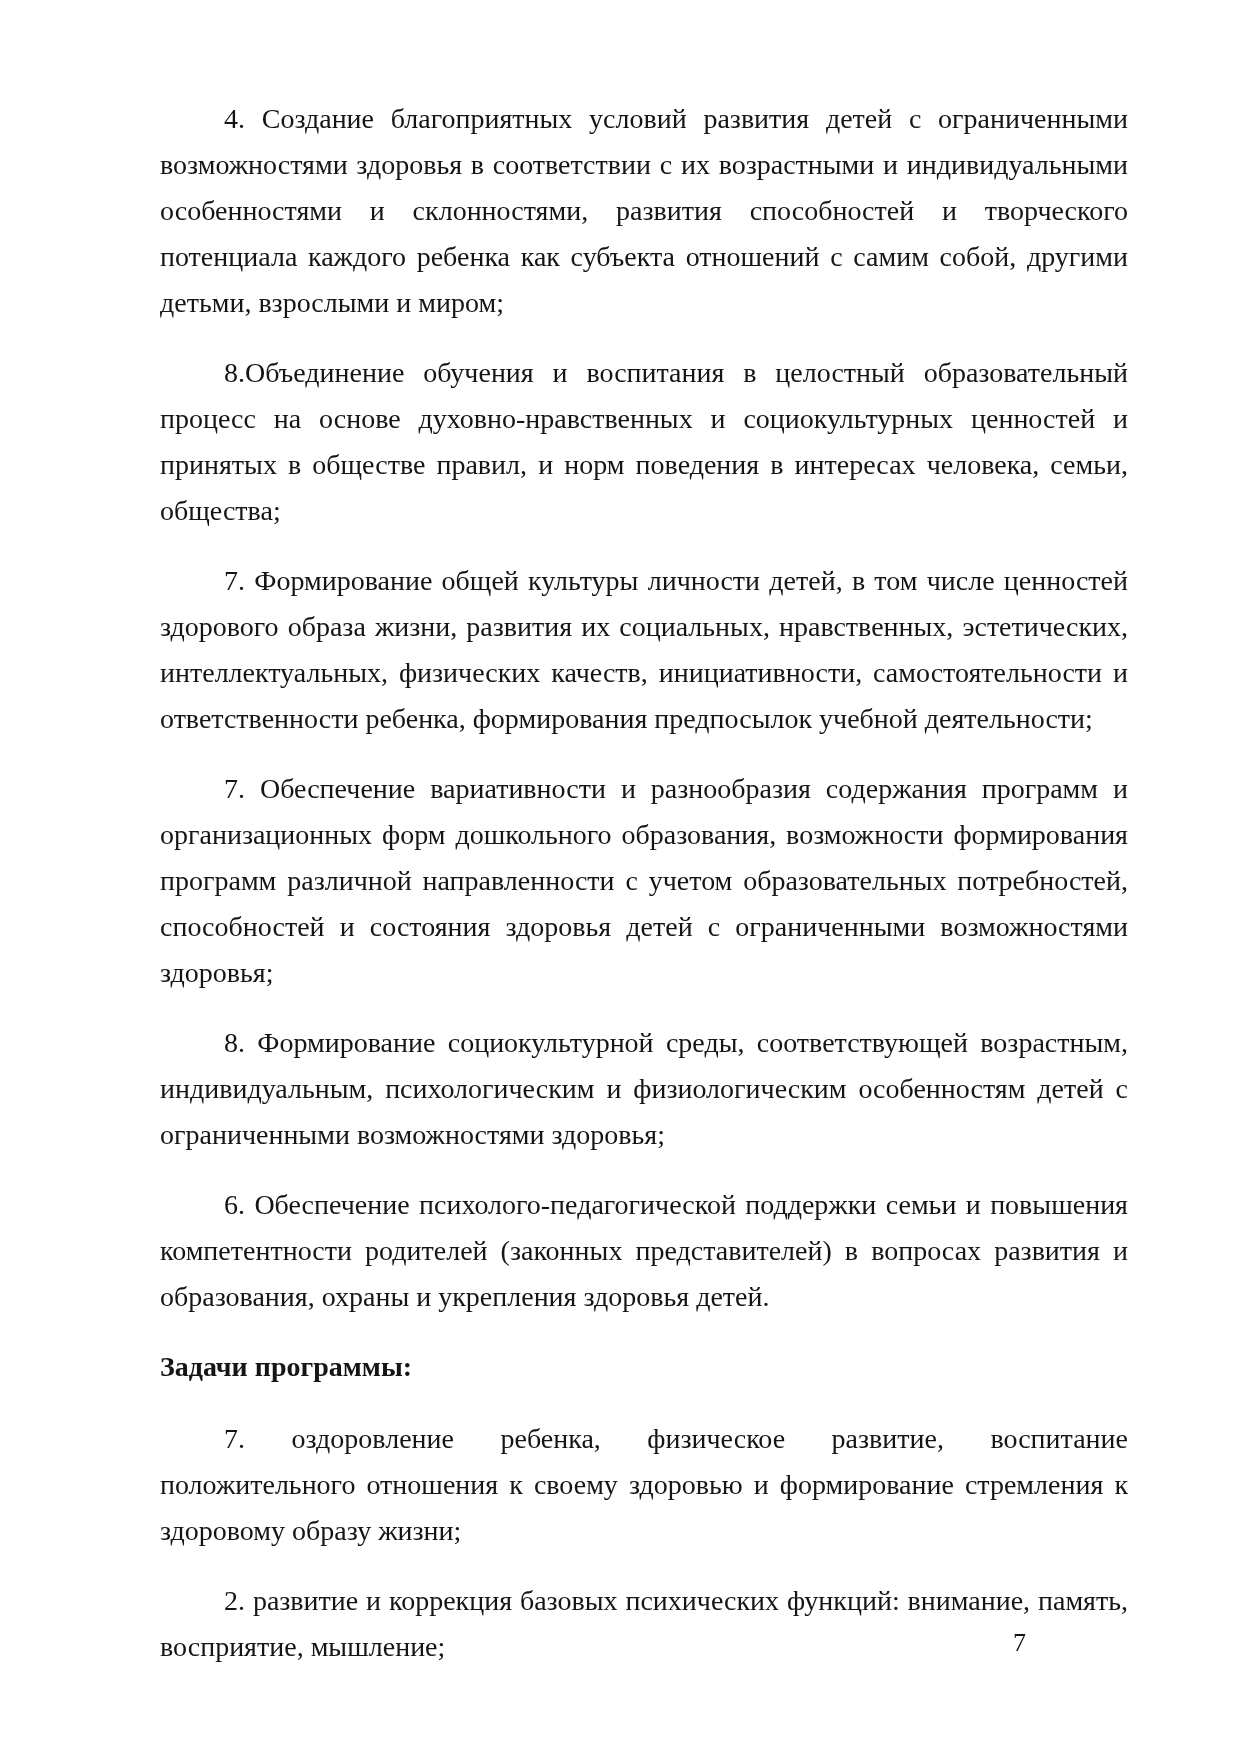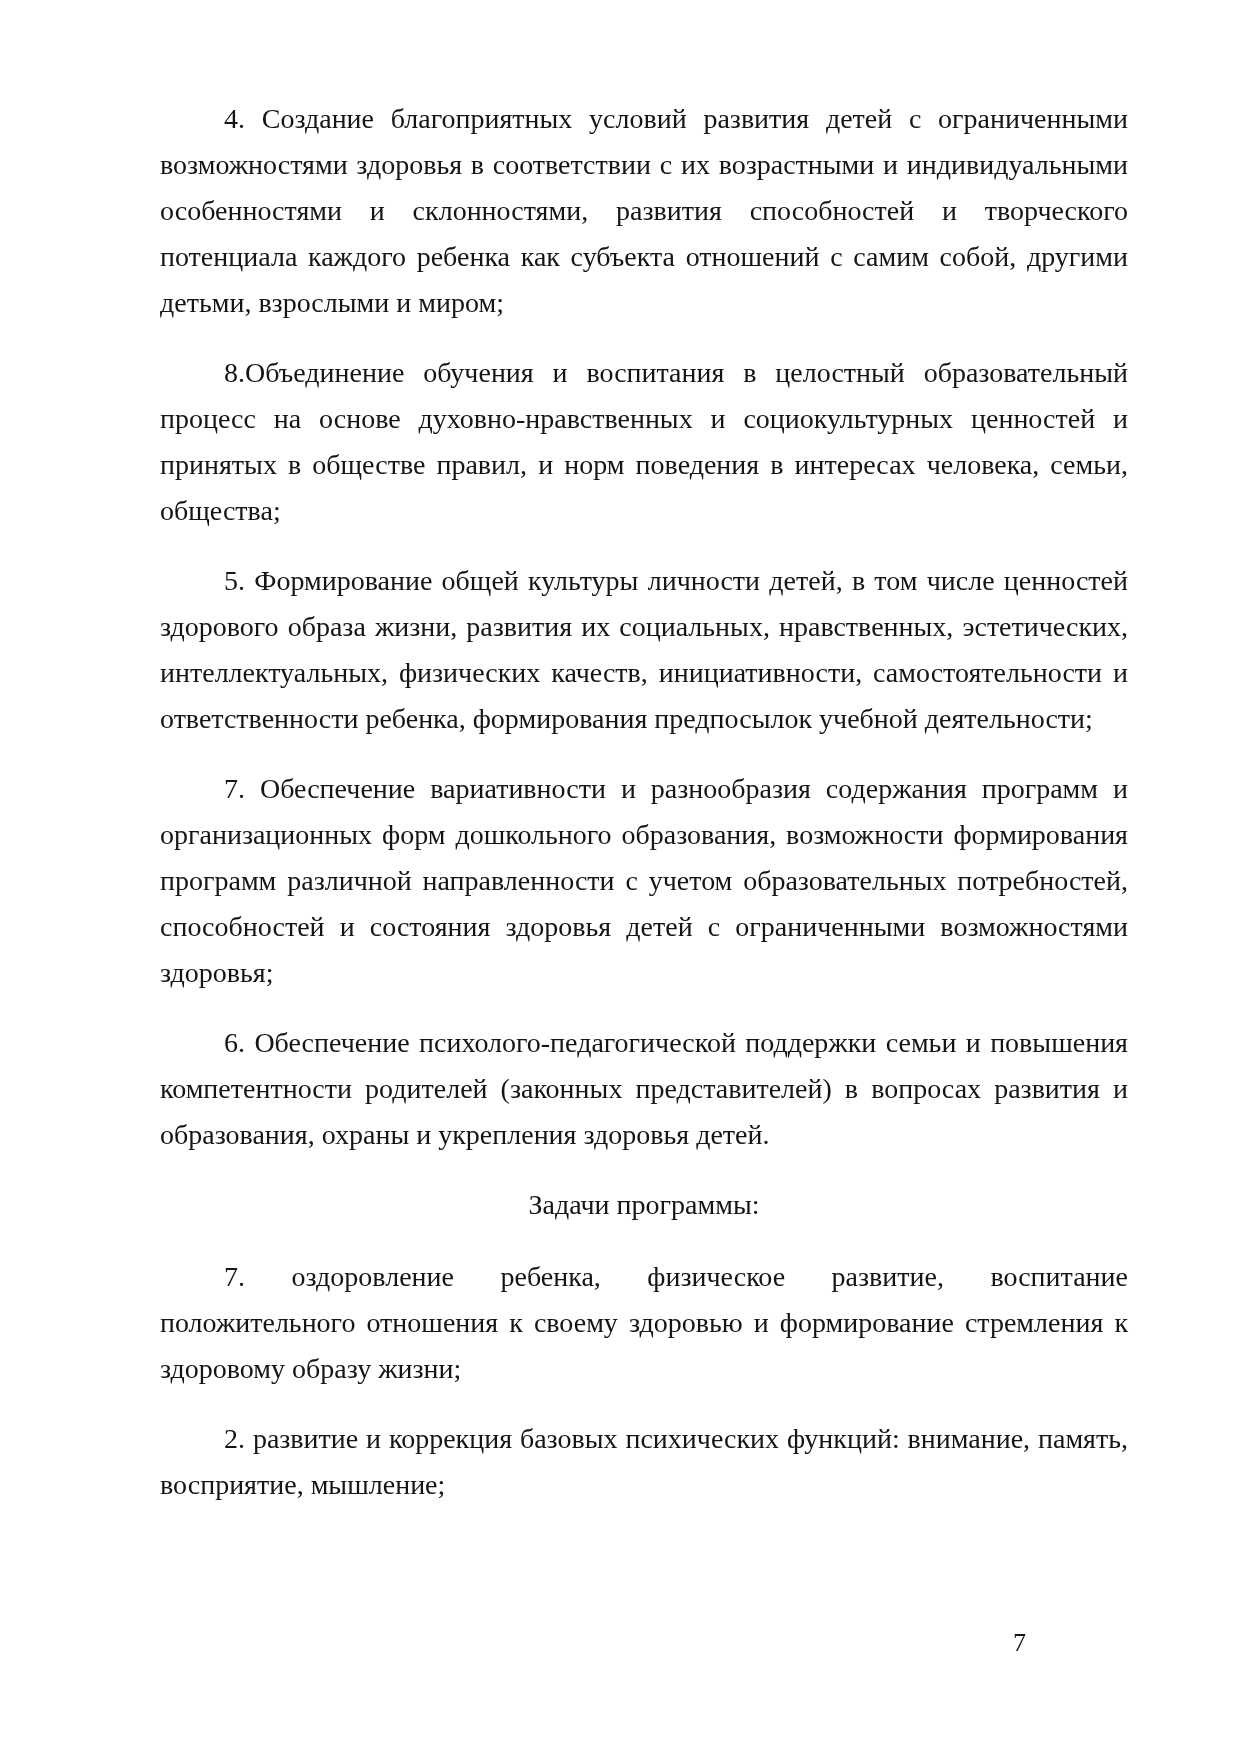--- a/index.html
+++ b/index.html
@@ -22,42 +22,43 @@
   .para {
     margin: 0 0 24px 0;
     text-align: justify;
     text-indent: 64px;
   }
   .para:last-child {
     margin-bottom: 0;
   }
   .doc-heading {
     margin: 6px 0 26px 0;
-    text-align: center;
+    text-align: left;
     text-indent: 0;
-    font-weight: normal;
+    font-weight: bold;
   }
   .page-number {
     position: absolute;
     right: 214px;
     bottom: 98px;
     font-size: 26px;
     line-height: 1;
     color: #151515;
   }
 </style>
 </head>
 <body>
 
 <div class="page">
 
   <p class="para">4. Создание благоприятных условий развития детей с ограниченными возможностями здоровья в соответствии с их возрастными и индивидуальными особенностями и склонностями, развития способностей и творческого потенциала каждого ребенка как субъекта отношений с самим собой, другими детьми, взрослыми и миром;</p>
   <p class="para">8.Объединение обучения и воспитания в целостный образовательный процесс на основе духовно-нравственных и социокультурных ценностей и принятых в обществе правил, и норм поведения в интересах человека, семьи, общества;</p>
-  <p class="para">5. Формирование общей культуры личности детей, в том числе ценностей здорового образа жизни, развития их социальных, нравственных, эстетических, интеллектуальных, физических качеств, инициативности, самостоятельности и ответственности ребенка, формирования предпосылок учебной деятельности;</p>
+  <p class="para">7. Формирование общей культуры личности детей, в том числе ценностей здорового образа жизни, развития их социальных, нравственных, эстетических, интеллектуальных, физических качеств, инициативности, самостоятельности и ответственности ребенка, формирования предпосылок учебной деятельности;</p>
   <p class="para">7. Обеспечение вариативности и разнообразия содержания программ и организационных форм дошкольного образования, возможности формирования программ различной направленности с учетом образовательных потребностей, способностей и состояния здоровья детей с ограниченными возможностями здоровья;</p>
+  <p class="para">8. Формирование социокультурной среды, соответствующей возрастным, индивидуальным, психологическим и физиологическим особенностям детей с ограниченными возможностями здоровья;</p>
   <p class="para">6. Обеспечение психолого-педагогической поддержки семьи и повышения компетентности родителей (законных представителей) в вопросах развития и образования, охраны и укрепления здоровья детей.</p>
 
   <p class="para doc-heading">Задачи программы:</p>
 
   <p class="para">7. оздоровление ребенка, физическое развитие, воспитание положительного отношения к своему здоровью и формирование стремления к здоровому образу жизни;</p>
   <p class="para">2. развитие и коррекция базовых психических функций: внимание, память, восприятие, мышление;</p>
 
   <div class="page-number">7</div>
 
 </div>

